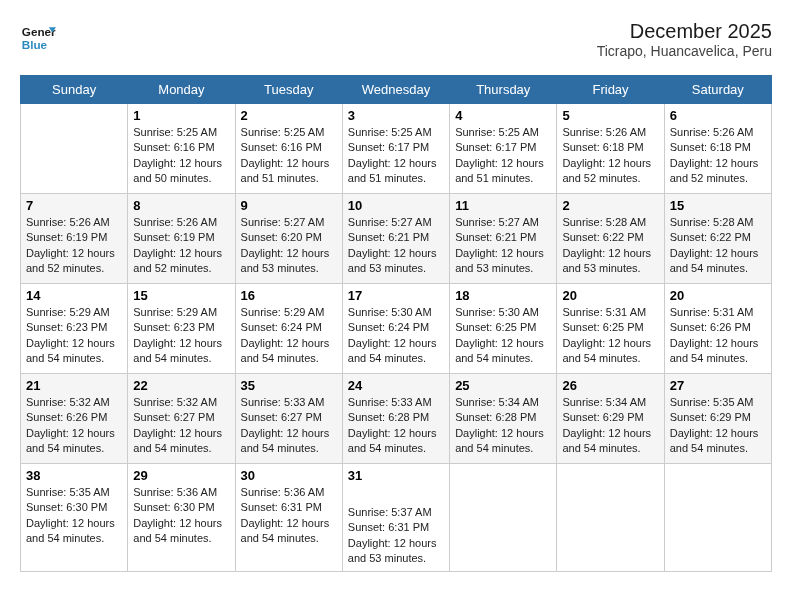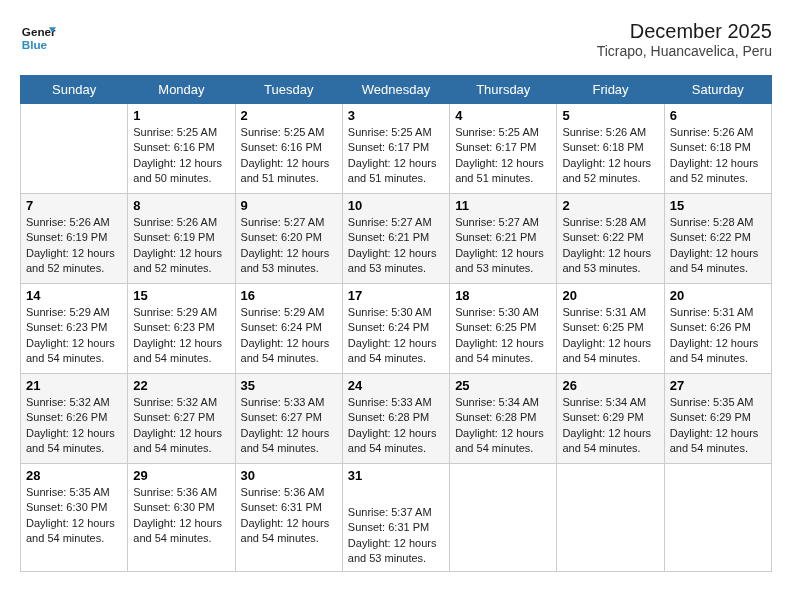--- a/index.html
+++ b/index.html
@@ -274,21 +274,21 @@
         </td>
         <td>
           <div class="day-number">27</div>
           <div class="day-info" style="white-space: pre-line;">Sunrise: 5:35 AM
 Sunset: 6:29 PM
 Daylight: 12 hours and 54 minutes.</div>
         </td>
       </tr>
       <tr>
         <td>
-          <div class="day-number">28</div>
+          <div class="day-number">38</div>
           <div class="day-info" style="white-space: pre-line;">Sunrise: 5:35 AM
 Sunset: 6:30 PM
 Daylight: 12 hours and 54 minutes.</div>
         </td>
         <td>
           <div class="day-number">29</div>
           <div class="day-info" style="white-space: pre-line;">Sunrise: 5:36 AM
 Sunset: 6:30 PM
 Daylight: 12 hours and 54 minutes.</div>
         </td>

